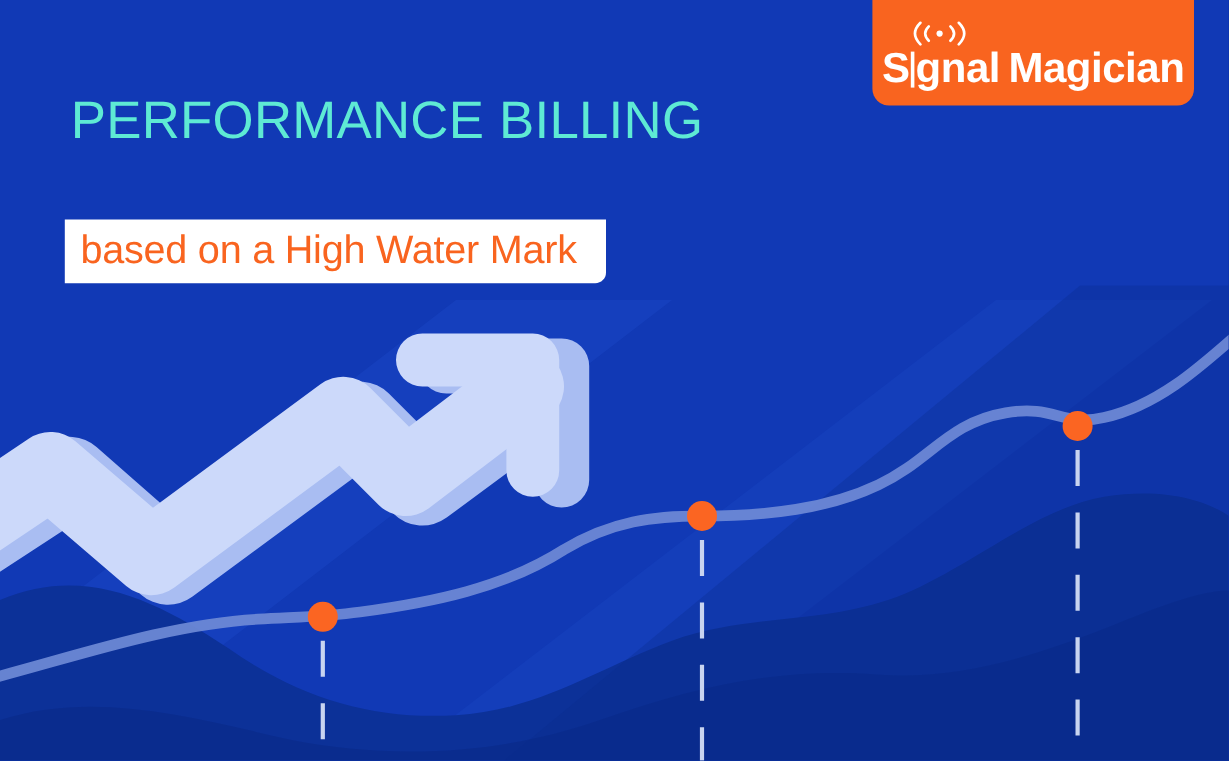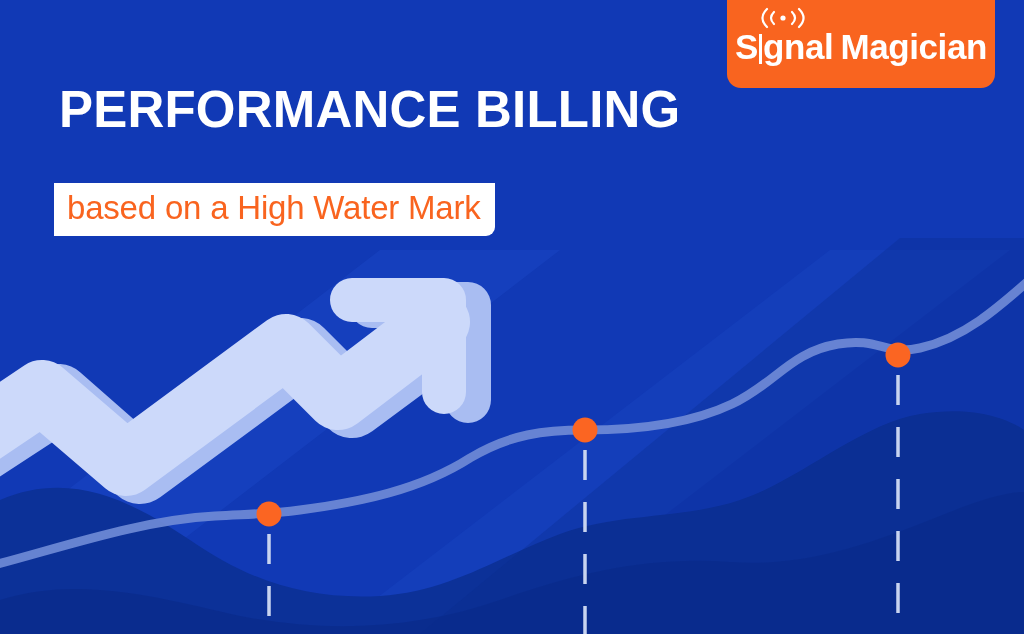--- a/index.html
+++ b/index.html
@@ -36,21 +36,21 @@
     height: 106px;
     background: #f9641f;
     border-radius: 0 0 14px 14px;
     z-index: 40;
     box-sizing: border-box;
   }
   #logo-inner {
     position: absolute;
     left: 0;
     right: 0;
-    bottom: 24px;
+    bottom: 14px;
     display: flex;
     align-items: flex-end;
     justify-content: center;
     height: 54px;
     text-align: center;
   }
   #logo-wordmark {
     position: relative;
     color: #ffffff;
     font-size: 35px;
@@ -75,39 +75,39 @@
     width: 52px;
     height: 24px;
   }
 
   
   #headline {
     position: absolute;
     left: 59px;
     top: 48px;
     z-index: 30;
-    color: #ffffff;
-    font-size: 51px;
-    font-weight: 700;
+    color: #5eead4;
+    font-size: 44px;
+    font-weight: 400;
     line-height: 1.11;
     letter-spacing: 0.2px;
     max-width: 660px;
     text-transform: uppercase;
   }
   #headline .ln { display: block; }
 
   
   #subtitle-banner {
     position: absolute;
     left: 54px;
     top: 183px;
     z-index: 30;
     background: #ffffff;
     border-radius: 0 0 9px 0;
-    padding: 7px 14px 9px 13px;
+    padding: 7px 24px 9px 13px;
     box-sizing: border-box;
   }
   #subtitle-text {
     color: #f9641f;
     font-size: 33px;
     font-weight: 400;
     line-height: 1.12;
     letter-spacing: -0.2px;
     white-space: nowrap;
   }

